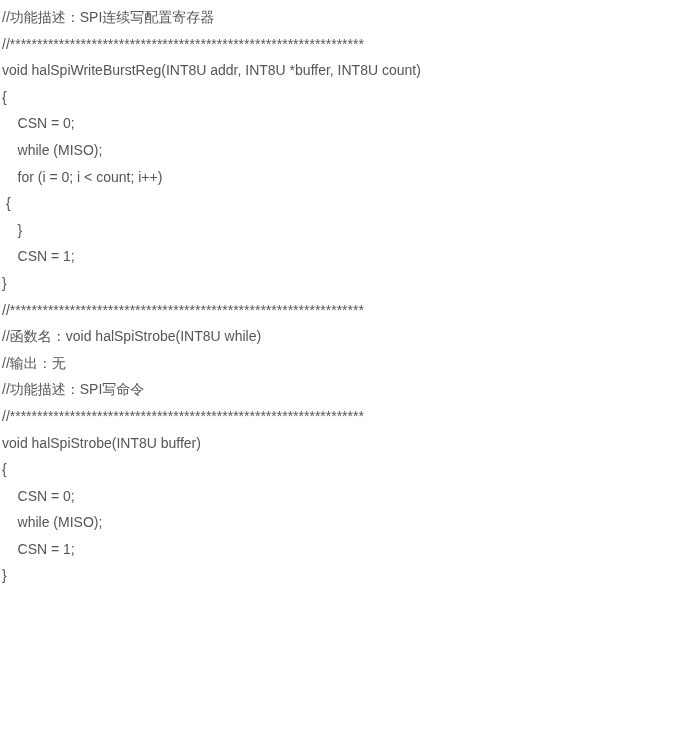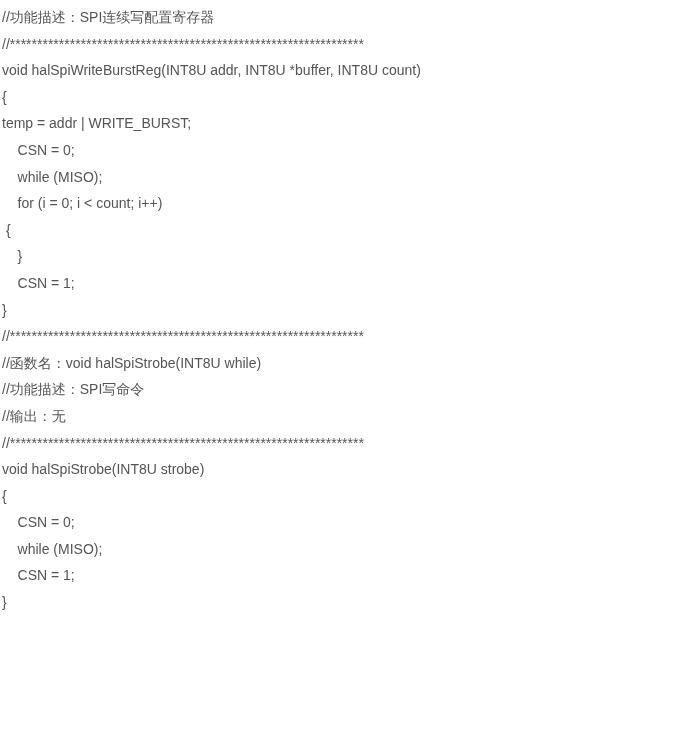--- a/index.html
+++ b/index.html
@@ -22,32 +22,31 @@
     }
   </style>
 </head>
 <body>
 
 <div>
   <div class="code-line">//功能描述：SPI连续写配置寄存器</div>
   <div class="code-line">//*****************************************************************</div>
   <div class="code-line">void halSpiWriteBurstReg(INT8U addr, INT8U *buffer, INT8U count)</div>
   <div class="code-line">{</div>
-  <div class="code-line">temp = addr | WRITE_BURST;</div>
   <div class="code-line">    CSN = 0;</div>
   <div class="code-line">    while (MISO);</div>
   <div class="code-line">    for (i = 0; i &lt; count; i++)</div>
   <div class="code-line"> {</div>
   <div class="code-line">    }</div>
   <div class="code-line">    CSN = 1;</div>
   <div class="code-line">}</div>
   <div class="code-line">//*****************************************************************</div>
   <div class="code-line">//函数名：void halSpiStrobe(INT8U while)</div>
+  <div class="code-line">//输出：无</div>
   <div class="code-line">//功能描述：SPI写命令</div>
-  <div class="code-line">//输出：无</div>
   <div class="code-line">//*****************************************************************</div>
-  <div class="code-line">void halSpiStrobe(INT8U strobe)</div>
+  <div class="code-line">void halSpiStrobe(INT8U buffer)</div>
   <div class="code-line">{</div>
   <div class="code-line">    CSN = 0;</div>
   <div class="code-line">    while (MISO);</div>
   <div class="code-line">    CSN = 1;</div>
   <div class="code-line">}</div>
 </div>
 
 </body></html>

